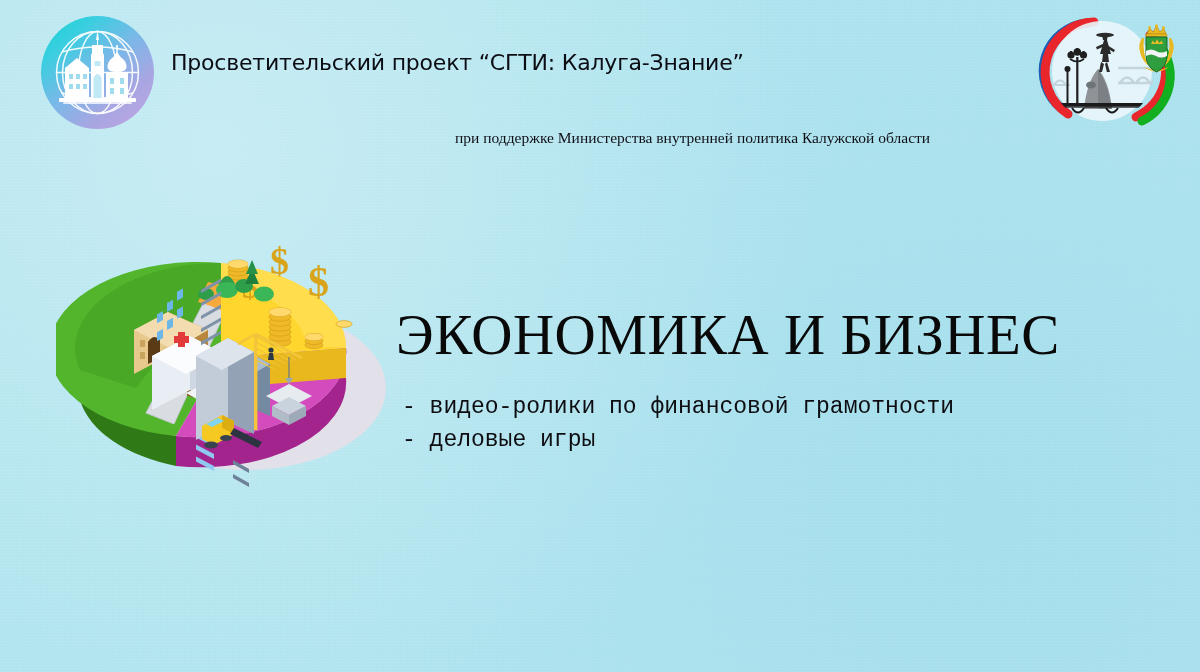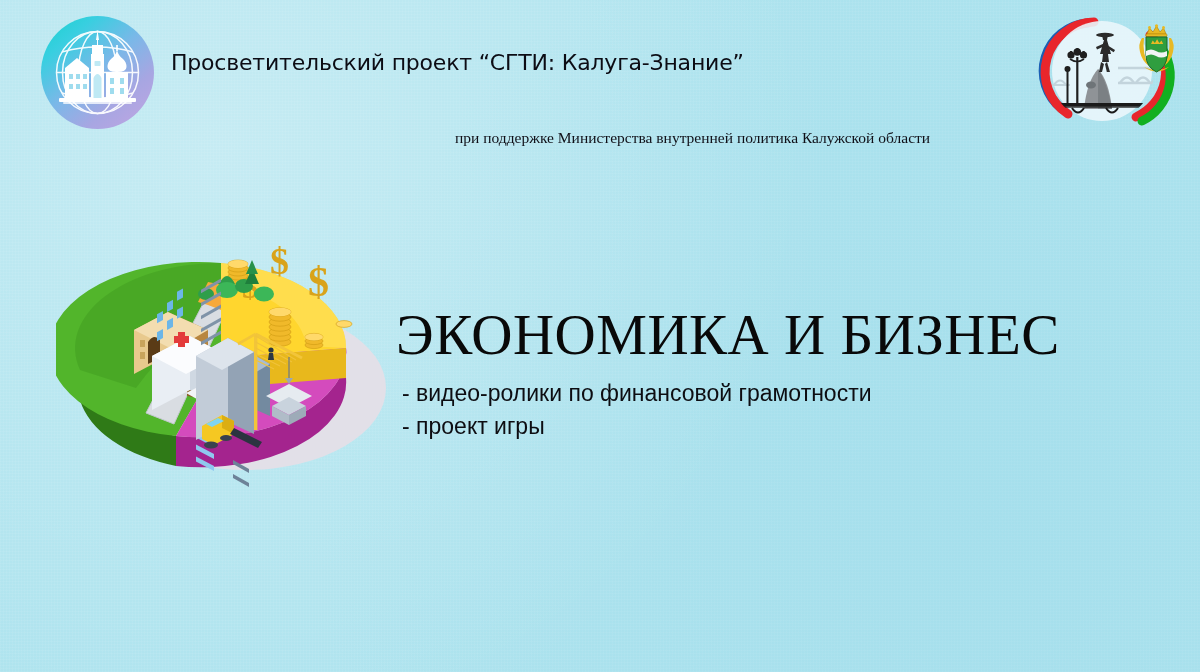--- a/index.html
+++ b/index.html
@@ -93,29 +93,29 @@
     width: 760px;
   }
   .headline {
     font-family: "Liberation Serif", serif;
     font-size: 57px;
     font-weight: 400;
     line-height: 1.05;
     letter-spacing: 0.5px;
     color: #090909;
     white-space: nowrap;
-    margin: 0 0 12px 0;
+    margin: 0 0 26px 0;
   }
   .bullets {
     list-style: none;
     margin: 0;
     padding: 0;
   }
   .bullets li {
-    font-family: Liberation Sans, sans-serif;
+    font-family: Liberation Mono, monospace;
     font-size: 23px;
     font-weight: 400;
     line-height: 1.42;
     color: #0d0d12;
     white-space: nowrap;
     padding-left: 6px;
   }
 </style>
 </head>
 <body>
@@ -471,17 +471,17 @@
         <circle cx="0" cy="0" r="2.6" fill="#2c3844"></circle>
         <path d="M-2 3 h4 l1 7 h-6 Z" fill="#2c3844"></path>
       </g>
     </svg>
   </div>
 
   <div class="content-block">
     <h1 class="headline">ЭКОНОМИКА И БИЗНЕС</h1>
     <ul class="bullets">
       <li>- видео-ролики по финансовой грамотности</li>
-      <li>- проект игры</li>
+      <li>- деловые игры</li>
     </ul>
   </div>
 
 </div>
 
 </body></html>

